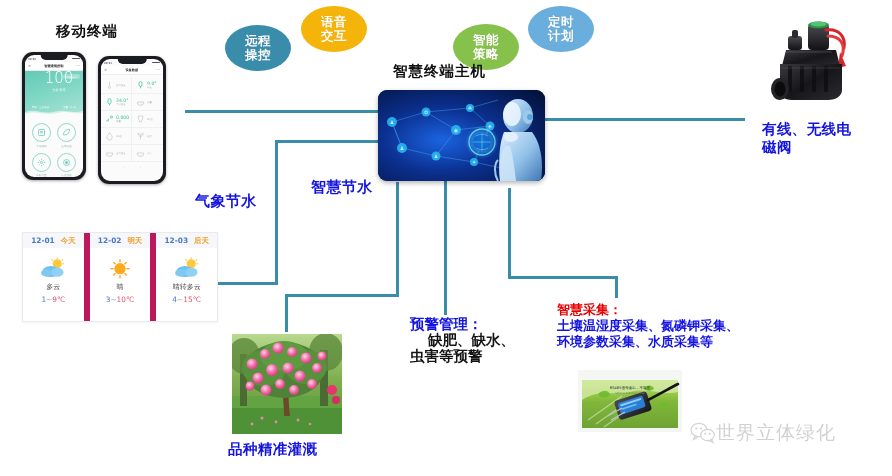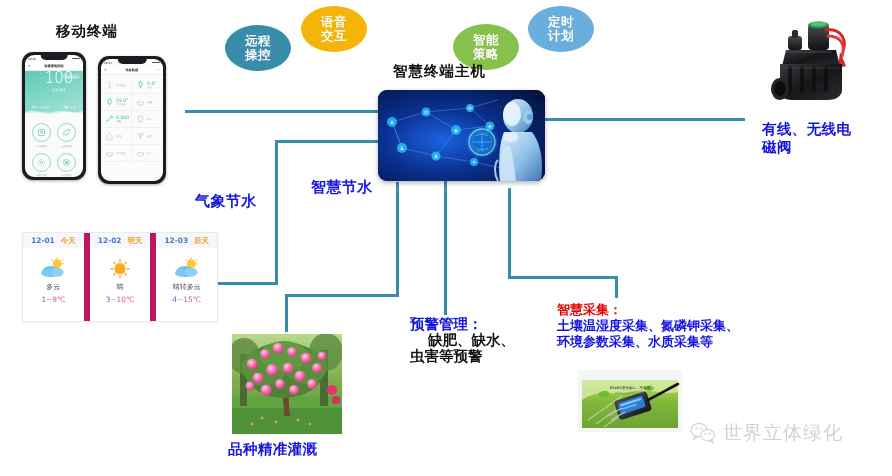--- a/index.html
+++ b/index.html
@@ -192,21 +192,21 @@
   .blk .r { color: #e60000; }
 
   
   .ln { position: absolute; background: #3a8cab; }
   .ln-h { height: 3px; }
   .ln-v { width: 3px; }
 
   
   .wm {
     position: absolute;
-    display: flex; align-items: center; gap: 7px;
+    display: flex; align-items: center; gap: 0;
     color: #d2d2d2;
     font-size: 19px;
     letter-spacing: 1px;
     user-select: none;
   }
 </style>
 </head>
 <body>
 
 <div id="canvas">

